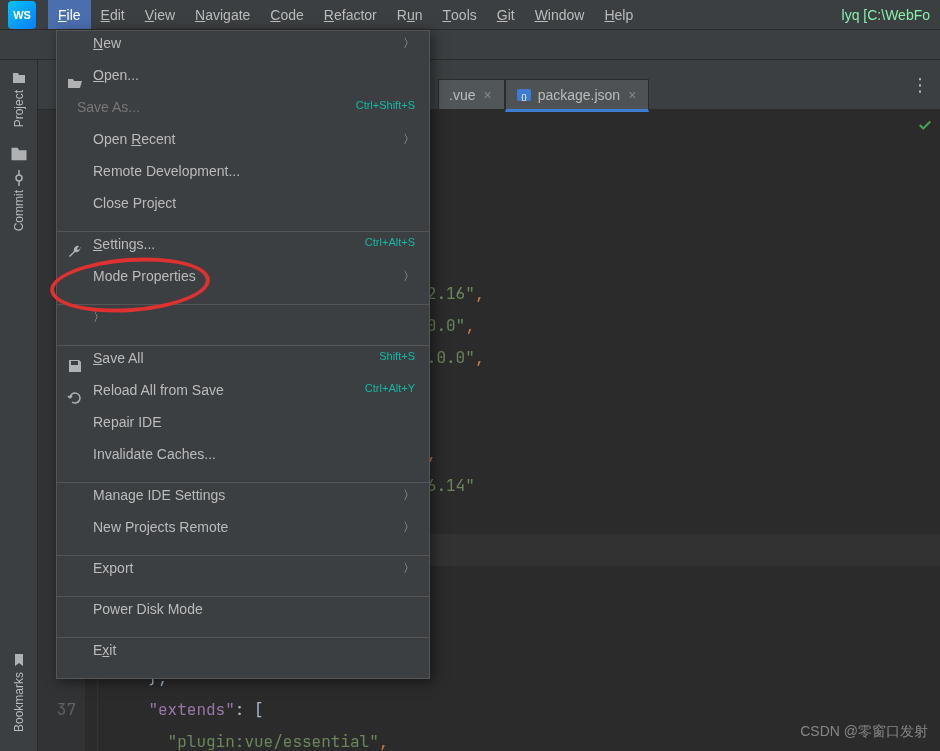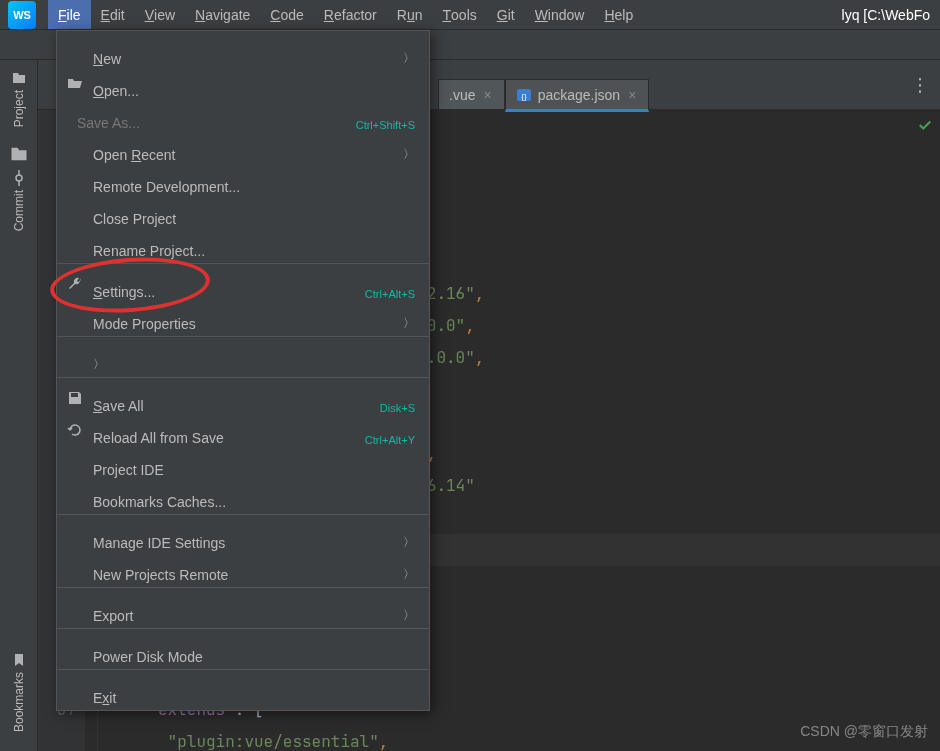--- a/index.html
+++ b/index.html
@@ -33,21 +33,21 @@
   }
   .menubar-item {
     padding: 0 10px;
     display: flex;
     align-items: center;
     cursor: pointer;
   }
   .menubar-item.active { background: #4b6eaf; color: #fff; }
   .menubar-item .ul { text-decoration: underline; }
   .menubar-spacer { flex: 1; }
-  .menubar-right { padding: 0 10px; display:flex; align-items:center; color:#ffffff; }
+  .menubar-right { padding: 0 10px; display:flex; align-items:center; color:#86efac; }
 
   
   .breadcrumb-bar {
     height: 30px;
     background: #3c3f41;
     display: flex;
     align-items: center;
     padding-left: 56px;
     border-bottom: 1px solid #2b2b2b;
   }
@@ -89,21 +89,21 @@
     width: 374px;
     background: #3c3f41;
     border: 1px solid #555;
     box-shadow: 3px 3px 12px rgba(0,0,0,0.5);
     z-index: 10;
     padding: 4px 0;
   }
   .menu-item {
     height: 32px;
     display: flex;
-    align-items: flex-end;
+    align-items: flex-start;
     padding-left: 36px;
     padding-right: 14px;
     cursor: pointer;
     position: relative;
     gap: 44px;
   }
   .menu-item.disabled { color: #777; padding-left: 20px; }
   .menu-item .icon-slot {
     position: absolute;
     left: 10px; top: 50%; transform: translateY(-50%);
@@ -354,23 +354,20 @@
     <div class="menu-item">
       <span class="label">Open <span class="ul">R</span>ecent</span>
       <span class="arrow">〉</span>
     </div>
     <div class="menu-item">
       <span class="label">Remote Development...</span>
     </div>
     <div class="menu-item">
       <span class="label">Close Project</span>
     </div>
-    <div class="menu-item">
-      <span class="label">Rename Project...</span>
-    </div>
     <div class="menu-sep"></div>
     <div class="menu-item">
       <span class="icon-slot">
         <svg width="16" height="16" viewBox="0 0 16 16" fill="#afb1b3">
           <path d="M13 3a4 4 0 0 1-5 5L3 13l-1-1 5-5a4 4 0 0 1 5-5l-2 3 1 1 3-2z"></path>
         </svg>
       </span>
       <span class="label"><span class="ul">S</span>ettings...</span>
       <span class="shortcut">Ctrl+Alt+S</span>
     </div>
@@ -383,36 +380,36 @@
       <span class="arrow">〉</span>
     </div>
     <div class="menu-sep"></div>
     <div class="menu-item">
       <span class="icon-slot">
         <svg width="16" height="16" viewBox="0 0 16 16" fill="#afb1b3">
           <path d="M2 2h10l2 2v10H2zM4 3v4h7V3zM4 9h8v4H4z"></path>
         </svg>
       </span>
       <span class="label"><span class="ul">S</span>ave All</span>
-      <span class="shortcut">Disk+S</span>
+      <span class="shortcut">Shift+S</span>
     </div>
     <div class="menu-item">
       <span class="icon-slot">
         <svg width="16" height="16" viewBox="0 0 16 16" fill="none" stroke="#afb1b3" stroke-width="1.5">
           <path d="M3 8a5 5 0 1 1 2 4M3 8l-2-2M3 8l2-2"></path>
         </svg>
       </span>
       <span class="label">Reload All from Save</span>
       <span class="shortcut">Ctrl+Alt+Y</span>
     </div>
     <div class="menu-item">
-      <span class="label">Project IDE</span>
-    </div>
-    <div class="menu-item">
-      <span class="label">Bookmarks Caches...</span>
+      <span class="label">Repair IDE</span>
+    </div>
+    <div class="menu-item">
+      <span class="label">Invalidate Caches...</span>
     </div>
     <div class="menu-sep"></div>
     <div class="menu-item">
       <span class="label">Manage IDE Settings</span>
       <span class="arrow">〉</span>
     </div>
     <div class="menu-item">
       <span class="label">New Projects Remote</span>
       <span class="arrow">〉</span>
     </div>

